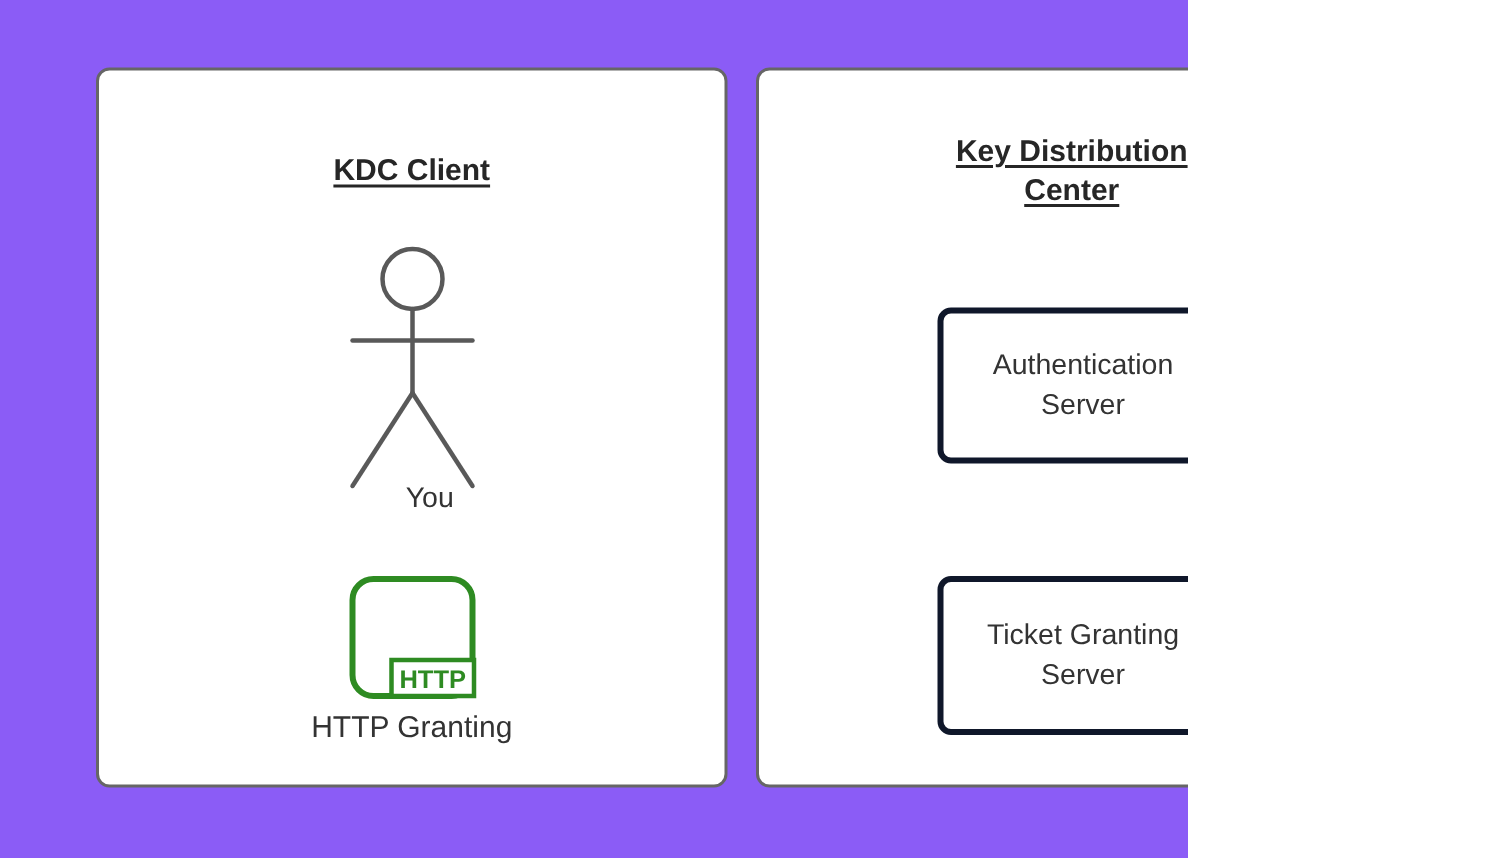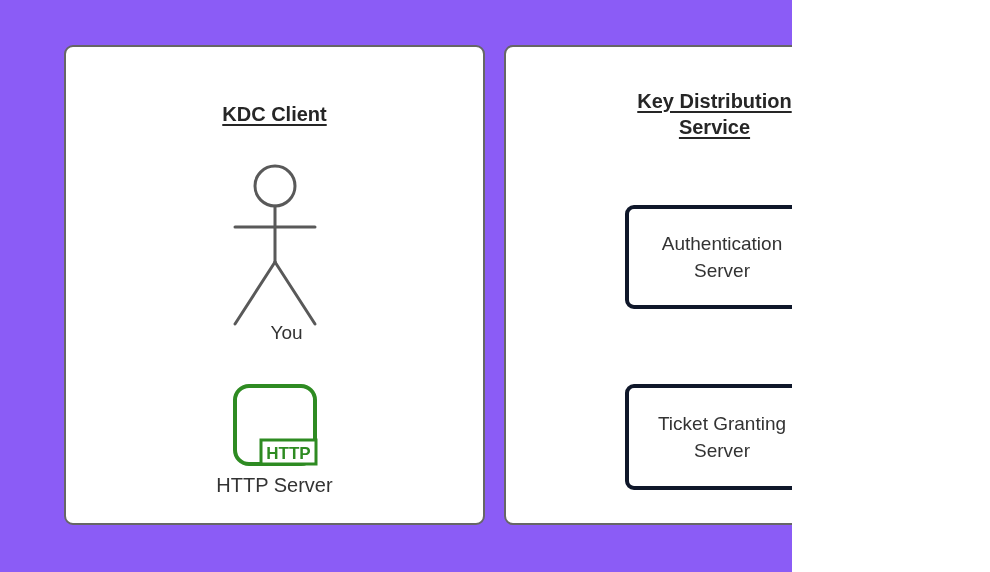--- a/index.html
+++ b/index.html
@@ -123,25 +123,25 @@
     </svg>
 
     <div class="actor-label">You</div>
 
     <svg class="http-icon-svg" width="90" height="85" viewBox="0 0 90 85">
       <rect x="5" y="3" width="80" height="78" rx="14" ry="14" fill="#ffffff" stroke="#2E8B22" stroke-width="4"></rect>
       <rect x="31" y="57" width="55" height="24" fill="#ffffff" stroke="#2E8B22" stroke-width="3"></rect>
       <text x="58.5" y="70" text-anchor="middle" dominant-baseline="central" fill="#2E8B22" class="http-badge-text">HTTP</text>
     </svg>
 
-    <div class="service-label">HTTP Server</div>
+    <div class="service-label">HTTP Granting</div>
   </section>
 
   <section class="panel" id="kdc-panel">
-    <h2 class="panel-title">Key Distribution Service</h2>
+    <h2 class="panel-title">Key Distribution Center</h2>
 
     <div class="server-box" id="auth-server-box">
       <span class="server-label">Authentication Server</span>
     </div>
 
     <div class="server-box" id="tgs-server-box">
       <span class="server-label">Ticket Granting Server</span>
     </div>
   </section>
 

